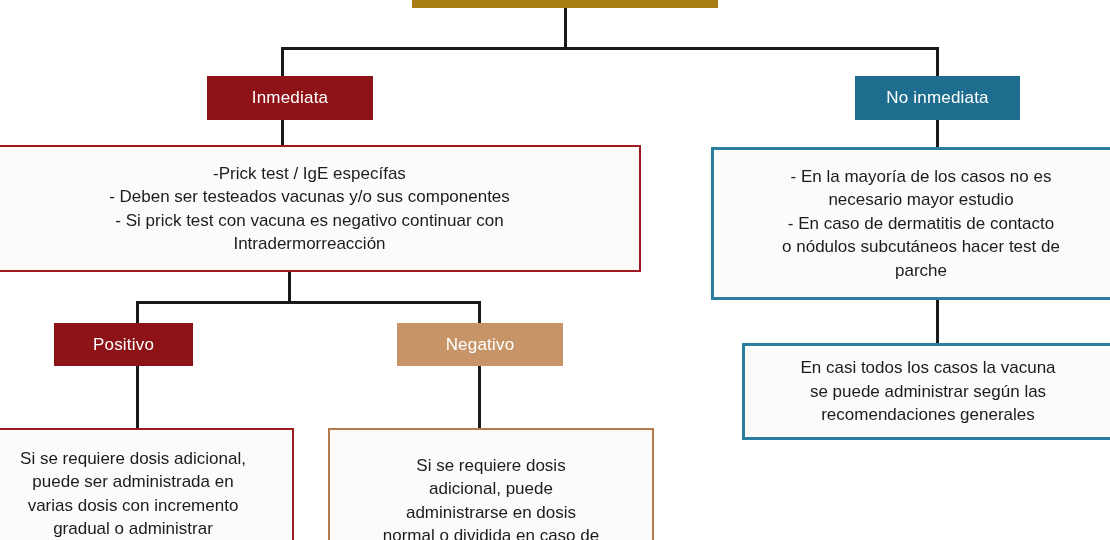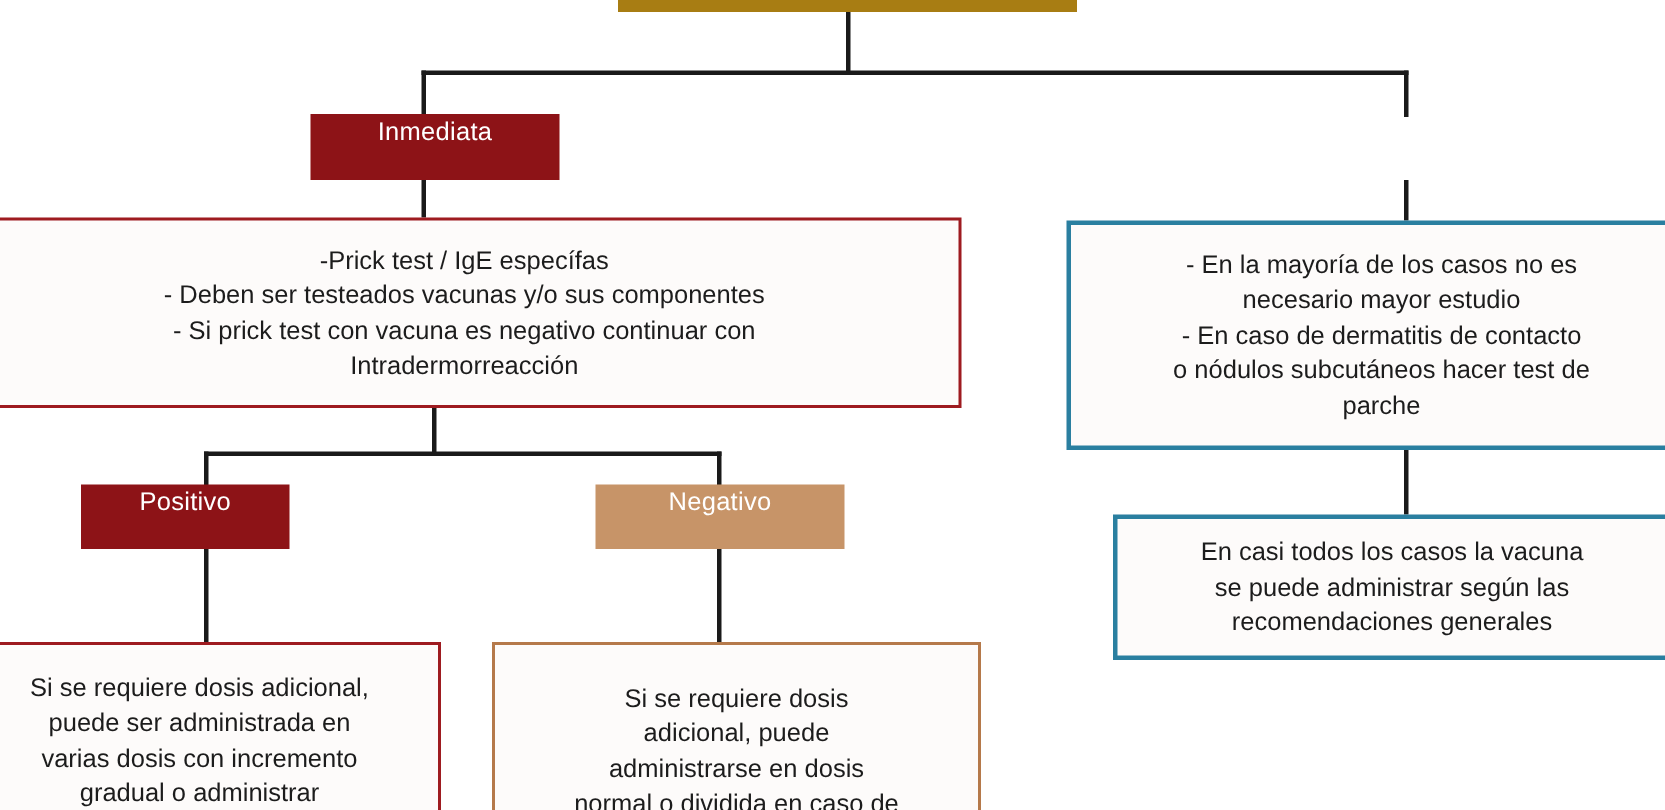--- a/index.html
+++ b/index.html
@@ -21,20 +21,21 @@
     position: absolute;
     background: #1a1a1a;
   }
   .vline { width: 3px; }
   .hline { height: 3px; }
 
   
   .solid-box {
     position: absolute;
     display: flex;
+    align-items: center;
     justify-content: center;
     color: #ffffff;
     font-size: 19px;
     letter-spacing: .2px;
     box-sizing: border-box;
     z-index: 3;
   }
   .box-gold   { background: #a87d13; }
   .box-red    { background: #8d1317; }
   .box-teal   { background: #1f6d8e; }
@@ -74,20 +75,23 @@
   <div class="line vline" style="left:564px; top:8px;  height:42px;"></div>
   <div class="line hline" style="left:281px; top:47px; width:658px;"></div>
   <div class="line vline" style="left:281px; top:47px; height:31px;"></div>
   <div class="line vline" style="left:936px; top:47px; height:31px;"></div>
 
   <div class="solid-box box-red" style="left:207px; top:76px; width:166px; height:44px;">
     <span class="txt txt-17">Inmediata</span>
   </div>
   <div class="line vline" style="left:281px; top:120px; height:26px;"></div>
 
+  <div class="solid-box box-teal" style="left:855px; top:76px; width:165px; height:44px;">
+    <span class="txt txt-17">No inmediata</span>
+  </div>
   <div class="line vline" style="left:936px; top:120px; height:28px;"></div>
 
   <div class="outline-box ob-red" style="left:-22px; top:145px; width:663px; height:127px;">
     <span class="txt txt-17">-Prick test / IgE específas
 - Deben ser testeados vacunas y/o sus componentes
 - Si prick test con vacuna es negativo continuar con
 Intradermorreacción</span>
   </div>
 
   <div class="outline-box ob-teal" style="left:711px; top:147px; width:420px; height:153px;">

